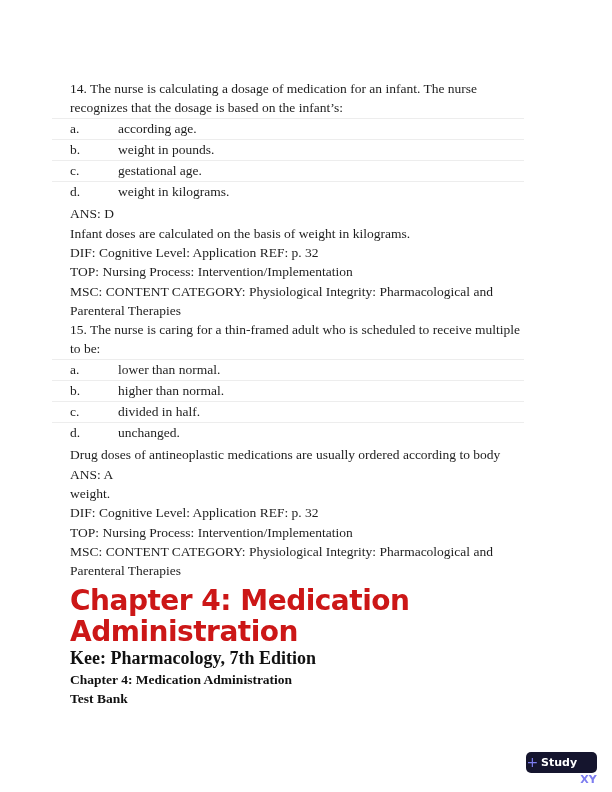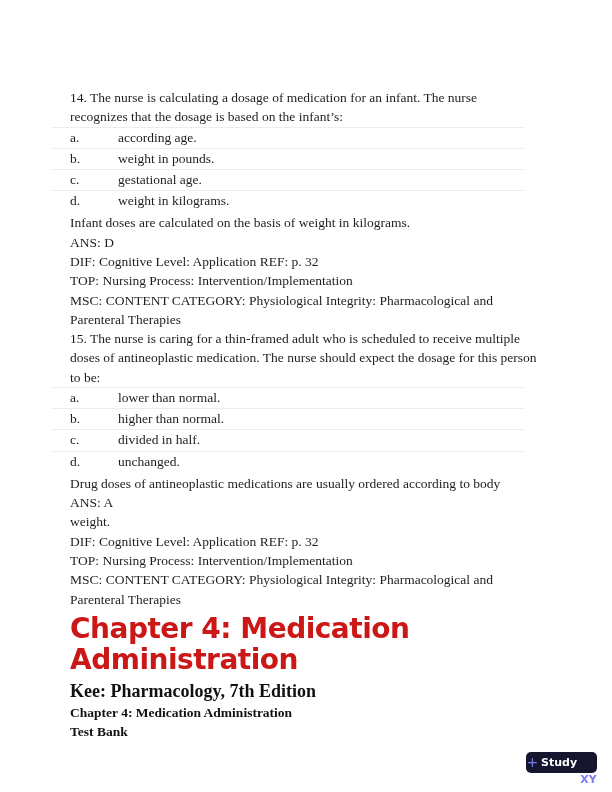--- a/index.html
+++ b/index.html
@@ -5,21 +5,21 @@
   html, body { margin: 0; padding: 0; background: #ffffff; }
   body {
     width: 612px; height: 792px;
     position: relative;
     overflow: hidden;
     font-family: "Liberation Serif", serif;
     color: #1e1e1e;
   }
   .content {
     position: absolute;
-    top: 16px; left: 0;
+    top: 7px; left: 0;
     width: 524px;
     box-sizing: border-box;
     padding: 72px 42px 0 70px;
   }
   .line {
     font-size: 13.5px;
     line-height: 19.3px;
     white-space: nowrap;
   }
   .options {
@@ -41,21 +41,20 @@
   .chapter-heading {
     margin-top: 4px;
     font-family: "DejaVu Sans", sans-serif;
     font-weight: bold;
     font-size: 28px;
     line-height: 31px;
     letter-spacing: -0.5px;
     color: #cc1717;
   }
   .book-title {
-    margin-top: 5px;
     font-size: 18px;
     line-height: 23px;
     font-weight: bold;
     color: #111111;
   }
   .sub-line {
     font-size: 13.5px;
     line-height: 19.3px;
     font-weight: bold;
     color: #111111;
@@ -101,32 +100,31 @@
       <div class="opt" style="border-color: rgb(237, 237, 237);">
         <span class="letter">c.</span>
         <span class="otext">gestational age.</span>
       </div>
       <div class="opt" style="border-color: rgb(237, 237, 237);">
         <span class="letter">d.</span>
         <span class="otext">weight in kilograms.</span>
       </div>
     </div>
     <div class="meta">
+      <div class="line">ANS: D</div>
       <div class="line">Infant doses are calculated on the basis of weight in kilograms.</div>
-      <div class="line">ANS: D</div>
       <div class="line">DIF: Cognitive Level: Application REF: p. 32</div>
       <div class="line">TOP: Nursing Process: Intervention/Implementation</div>
       <div class="line">MSC: CONTENT CATEGORY: Physiological Integrity: Pharmacological and</div>
       <div class="line">Parenteral Therapies</div>
     </div>
   </section>
 
   <section>
     <div class="line">15. The nurse is caring for a thin-framed adult who is scheduled to receive multiple</div>
-    <div class="line">doses of antineoplastic medication. The nurse should expect the dosage for this person</div>
     <div class="line">to be:</div>
     <div class="options" style="border-color: rgb(237, 237, 237);">
       <div class="opt" style="border-color: rgb(237, 237, 237);">
         <span class="letter">a.</span>
         <span class="otext">lower than normal.</span>
       </div>
       <div class="opt" style="border-color: rgb(237, 237, 237);">
         <span class="letter">b.</span>
         <span class="otext">higher than normal.</span>
       </div>

